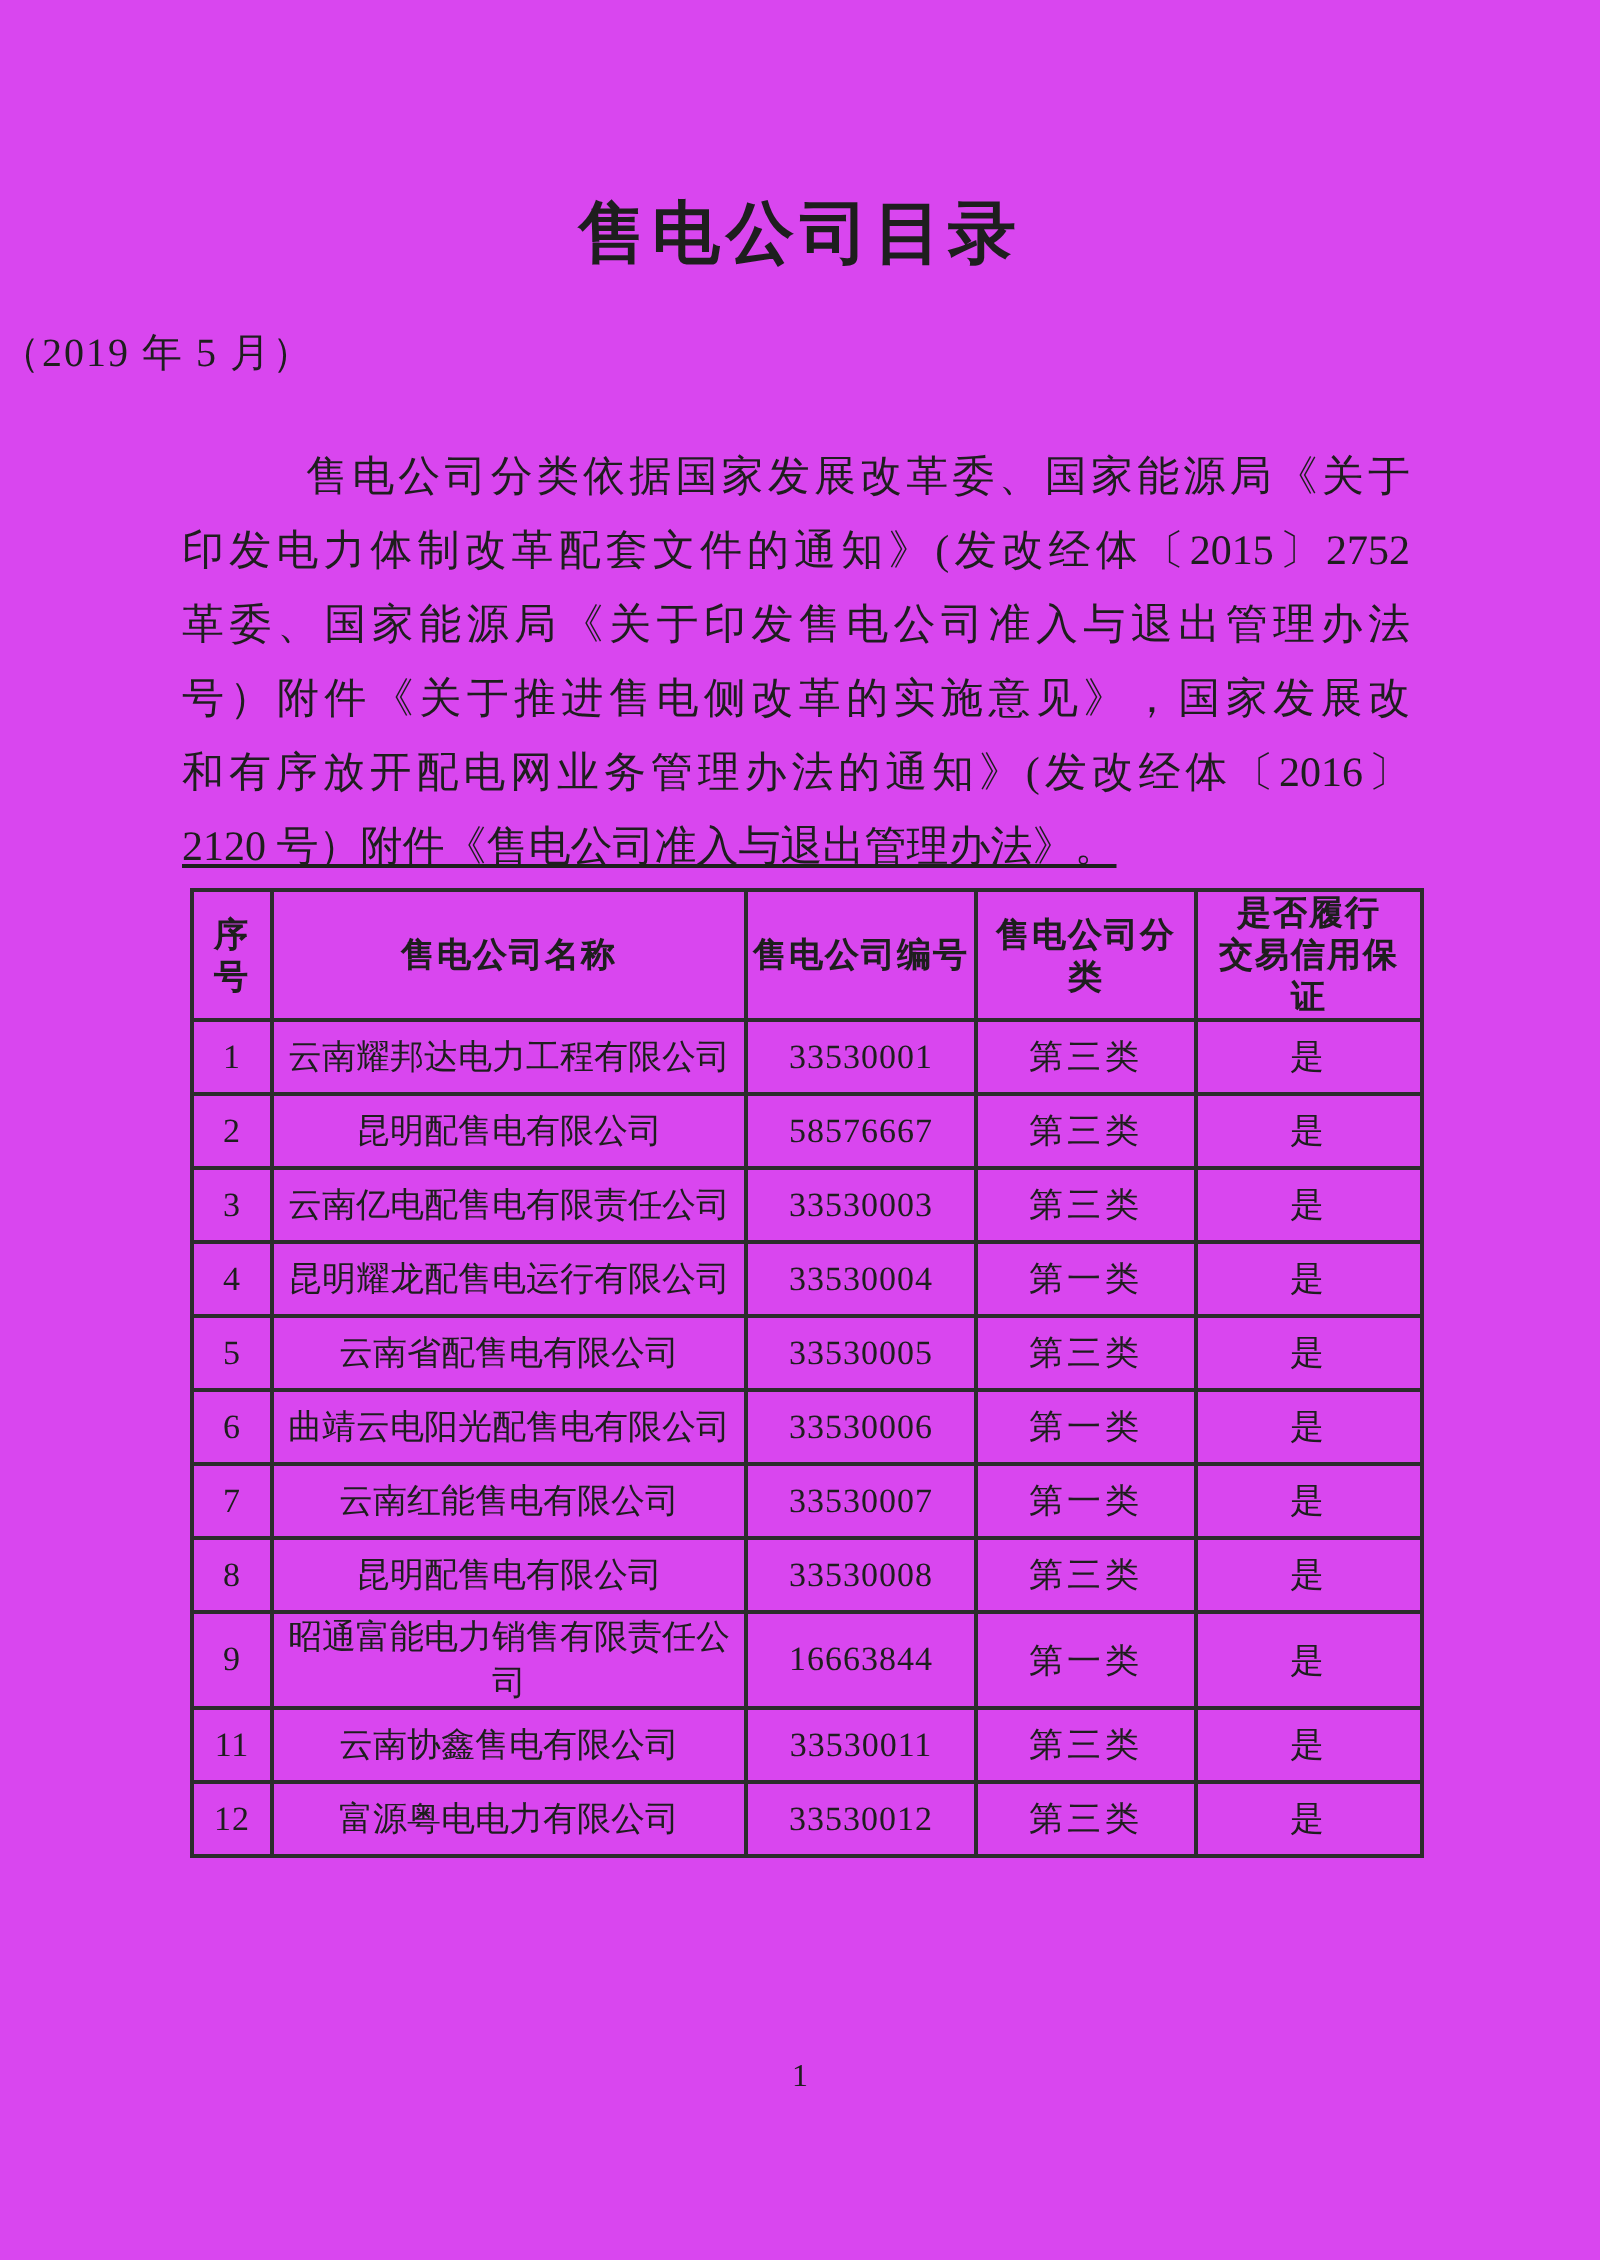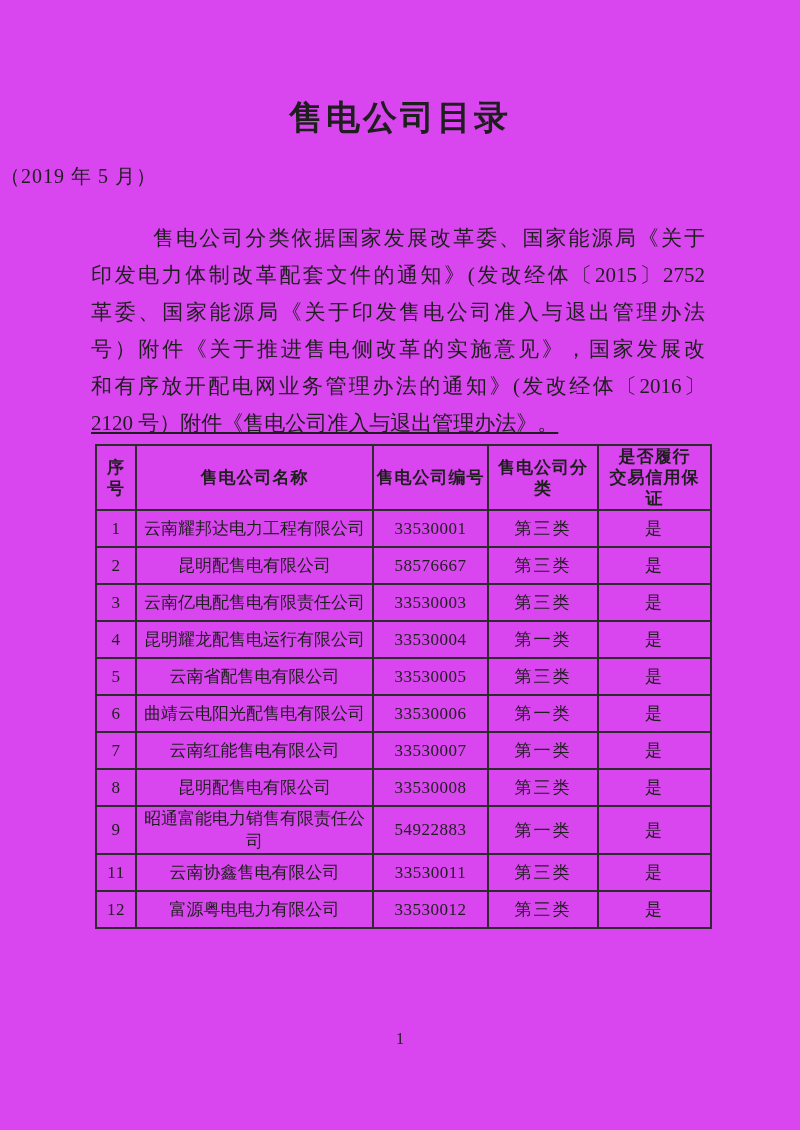--- a/index.html
+++ b/index.html
@@ -169,21 +169,21 @@
       <tr>
         <td class="c-no">8</td>
         <td class="c-name">昆明配售电有限公司</td>
         <td class="c-code">33530008</td>
         <td class="c-cat">第三类</td>
         <td class="c-credit">是</td>
       </tr>
       <tr>
         <td class="c-no">9</td>
         <td class="c-name">昭通富能电力销售有限责任公司</td>
-        <td class="c-code">54922883</td>
+        <td class="c-code">16663844</td>
         <td class="c-cat">第一类</td>
         <td class="c-credit">是</td>
       </tr>
       <tr>
         <td class="c-no">11</td>
         <td class="c-name">云南协鑫售电有限公司</td>
         <td class="c-code">33530011</td>
         <td class="c-cat">第三类</td>
         <td class="c-credit">是</td>
       </tr>

